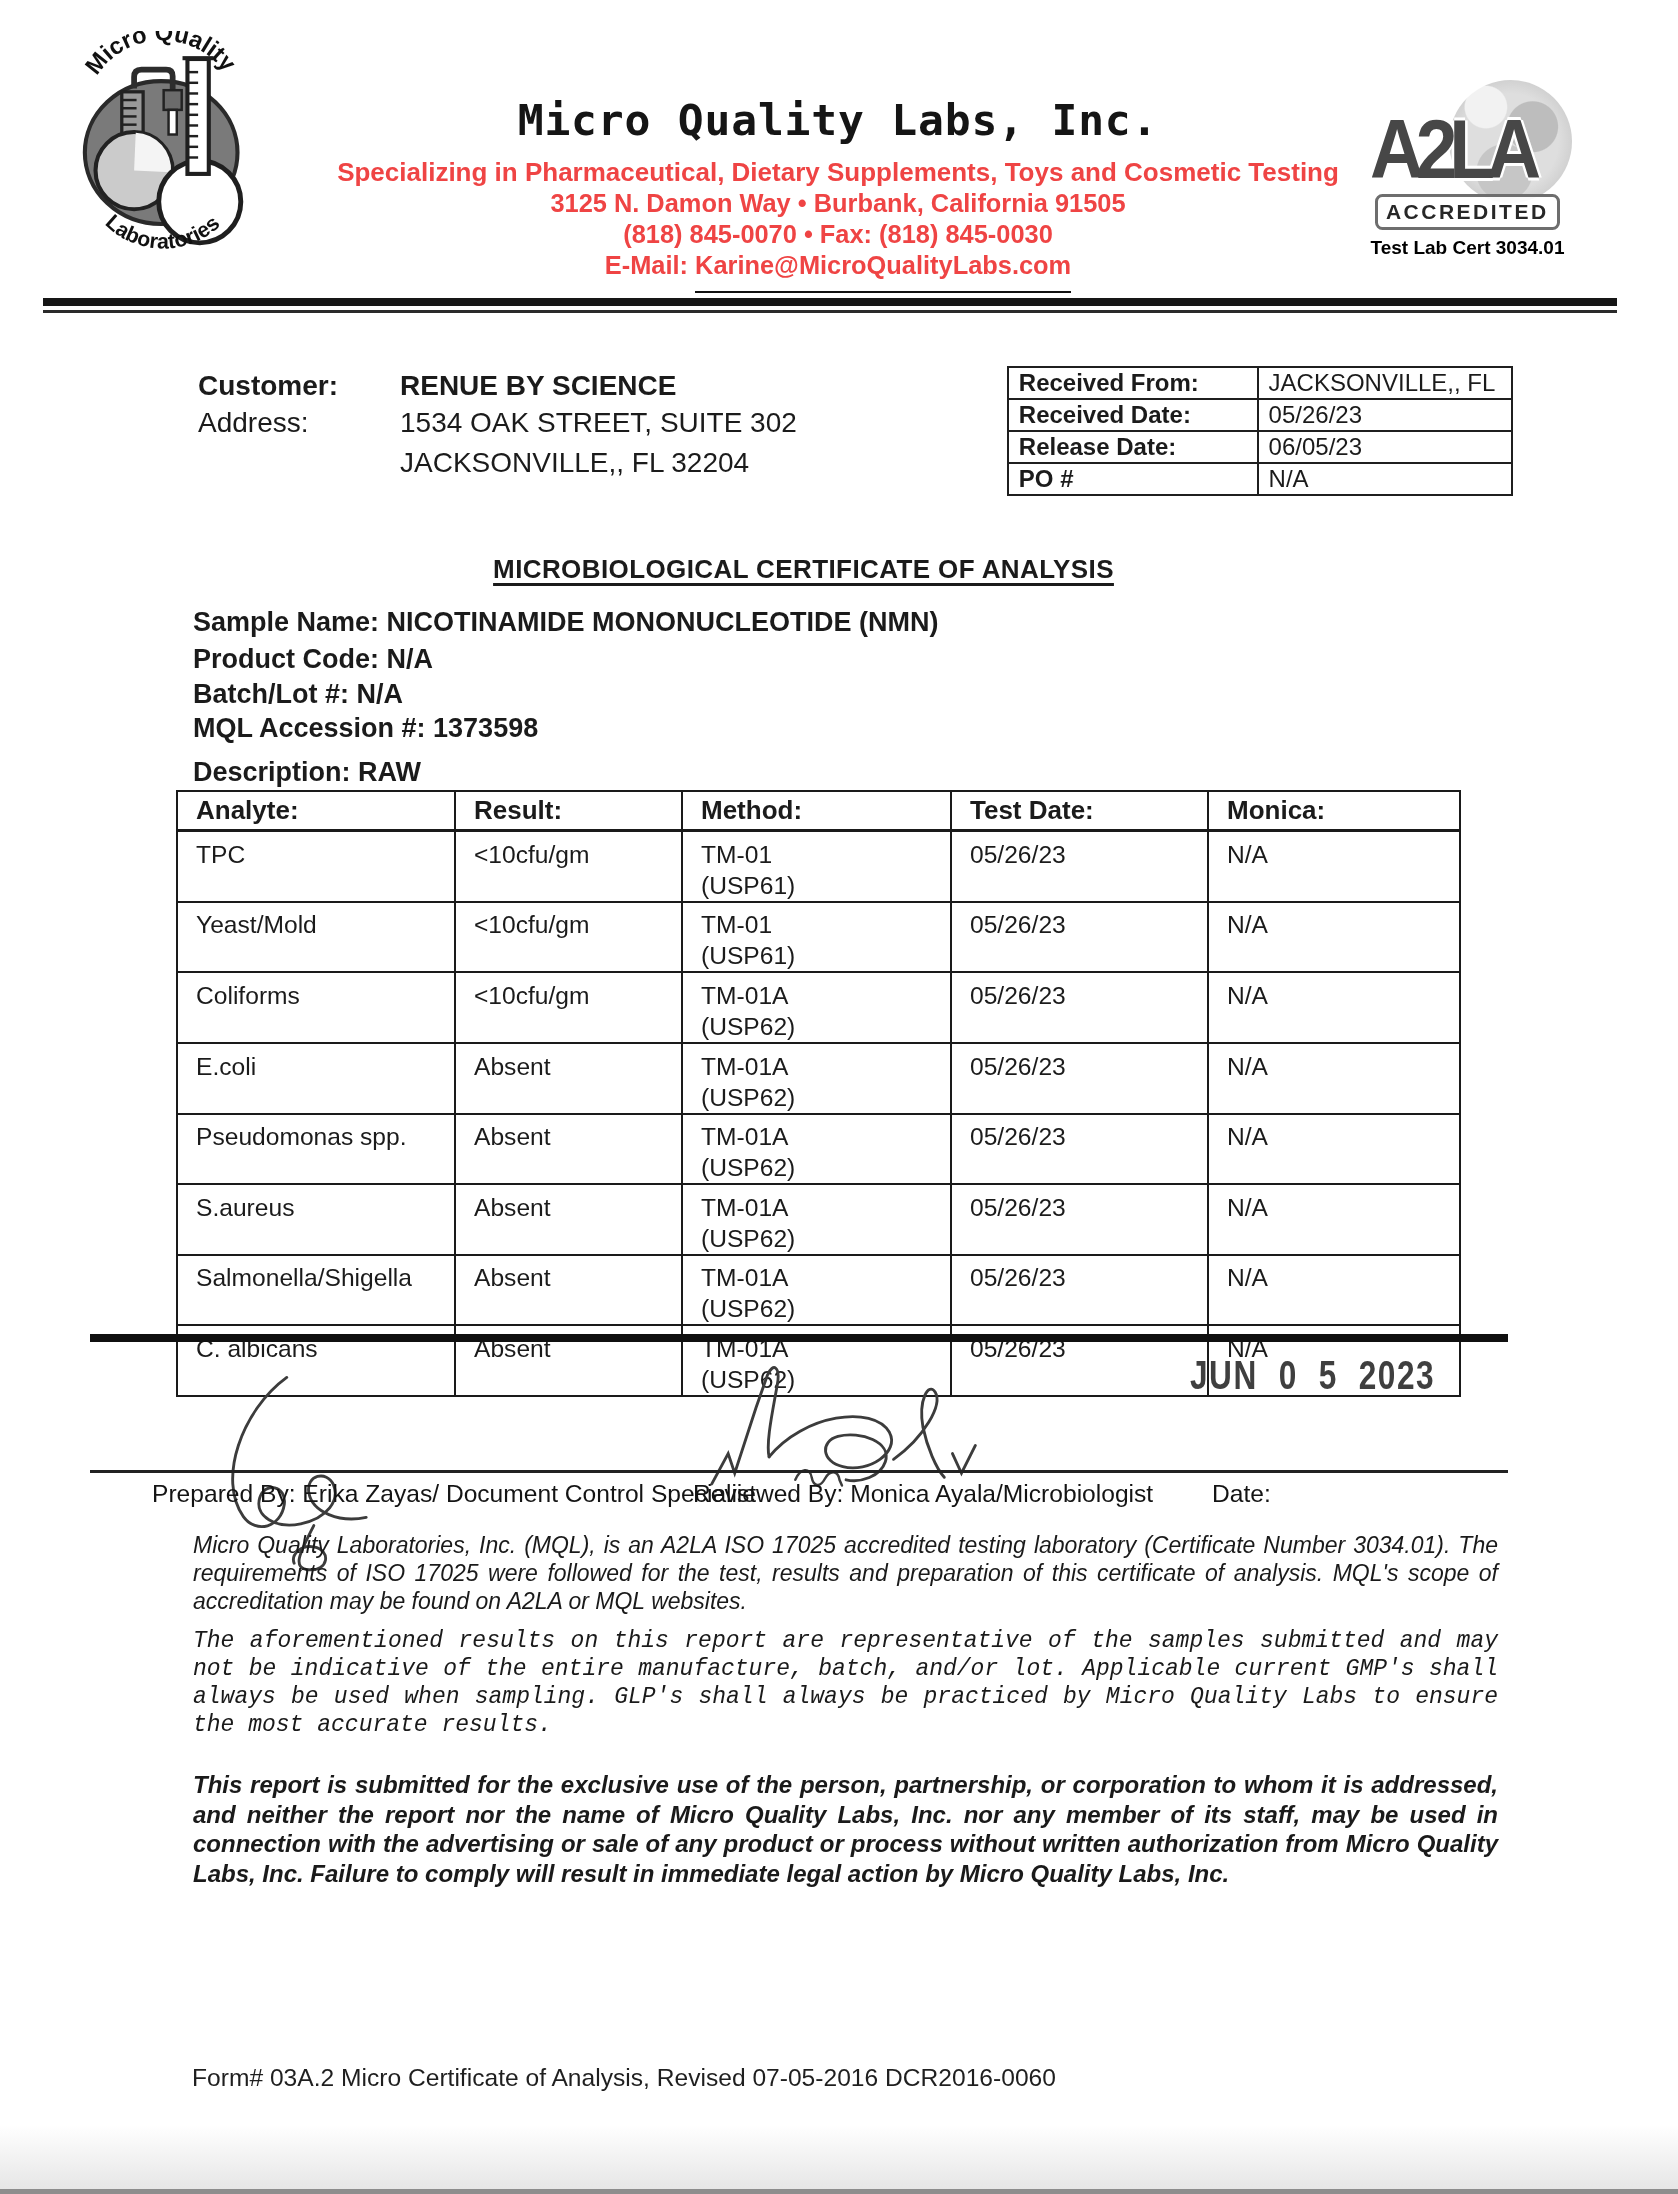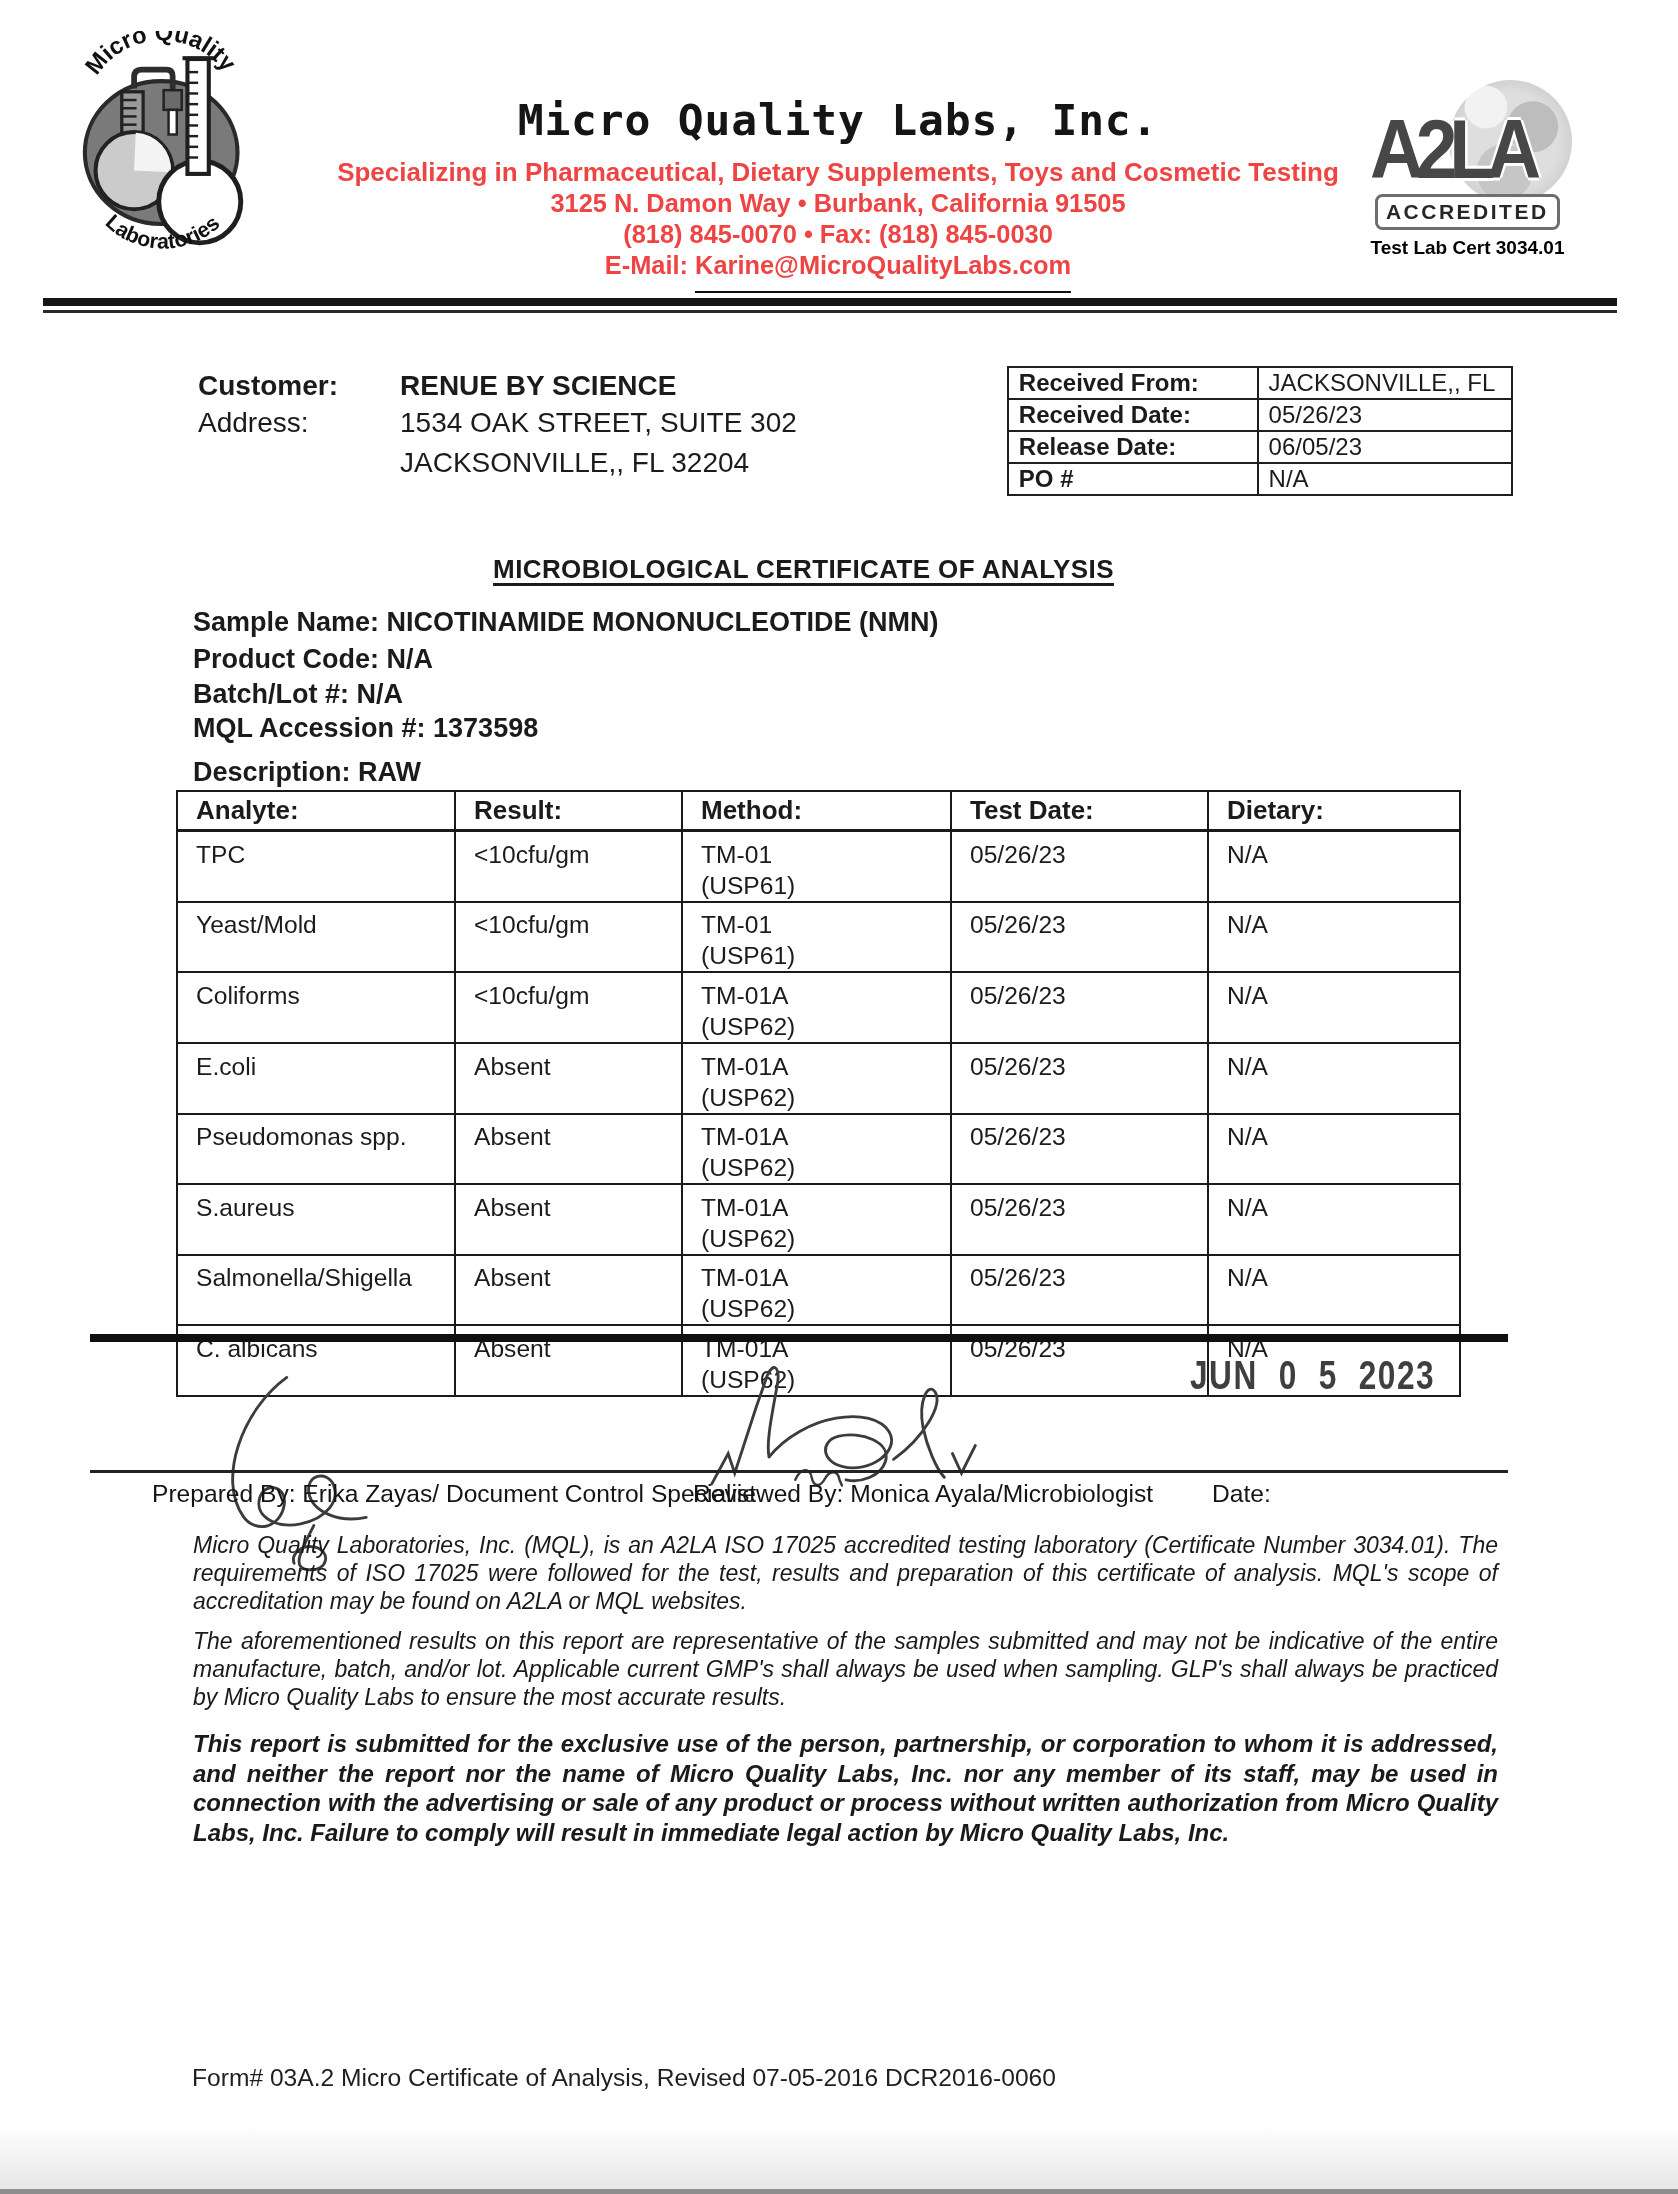--- a/index.html
+++ b/index.html
@@ -62,21 +62,21 @@
   .rule-mid{left:90px;top:1334px;width:1418px;height:8.2px;background:#101010;}
   .stamp{left:1190px;top:1352px;font-weight:bold;font-size:34px;color:#3f3f3f;letter-spacing:1.6px;
          word-spacing:11.5px;transform:scale(.93,1.18);transform-origin:left top;white-space:pre;}
   .sig-rule{left:90px;top:1470px;width:1418px;height:2.5px;background:#222;}
   .byline{top:1480px;font-size:24.6px;color:#141414;}
 
   
   .legal{left:193px;top:1531px;width:1305px;}
   .legal p{margin:0 0 12.3px 0;font-style:italic;font-size:23px;line-height:28px;text-align:justify;color:#1a1a1a;}
   .legal p.strong{font-weight:bold;font-size:24px;line-height:29.5px;margin-top:0;}
-  .legal p.p2{margin-bottom:18px;}
+  .legal p.p2{margin-bottom:31px;font-family:Liberation Mono, monospace;}
 
   .footer{left:192px;top:2064px;font-size:24.6px;color:#1f1f1f;}
 
   .scan-band{left:0;top:2125px;width:1679px;height:70px;
              background:linear-gradient(to bottom,rgba(185,185,185,0),rgba(165,165,165,.30));}
   .scan-edge{left:0;top:2189px;width:1679px;height:5.7px;background:#8d8d8d;}
 
   svg text{font-family:"Liberation Sans",sans-serif;}
 </style>
 </head>
@@ -188,21 +188,21 @@
         <col style="width:269px">
         <col style="width:257px">
         <col style="width:252px">
       </colgroup>
     <thead>
       <tr>
         <th>Analyte:</th>
         <th>Result:</th>
         <th>Method:</th>
         <th>Test Date:</th>
-        <th>Dietary:</th>
+        <th>Monica:</th>
       </tr>
     </thead>
     <tbody>
       <tr>
         <td>TPC</td>
         <td>&lt;10cfu/gm</td>
         <td>
             <div>TM-01</div>
             <div>(USP61)</div>
           </td>

